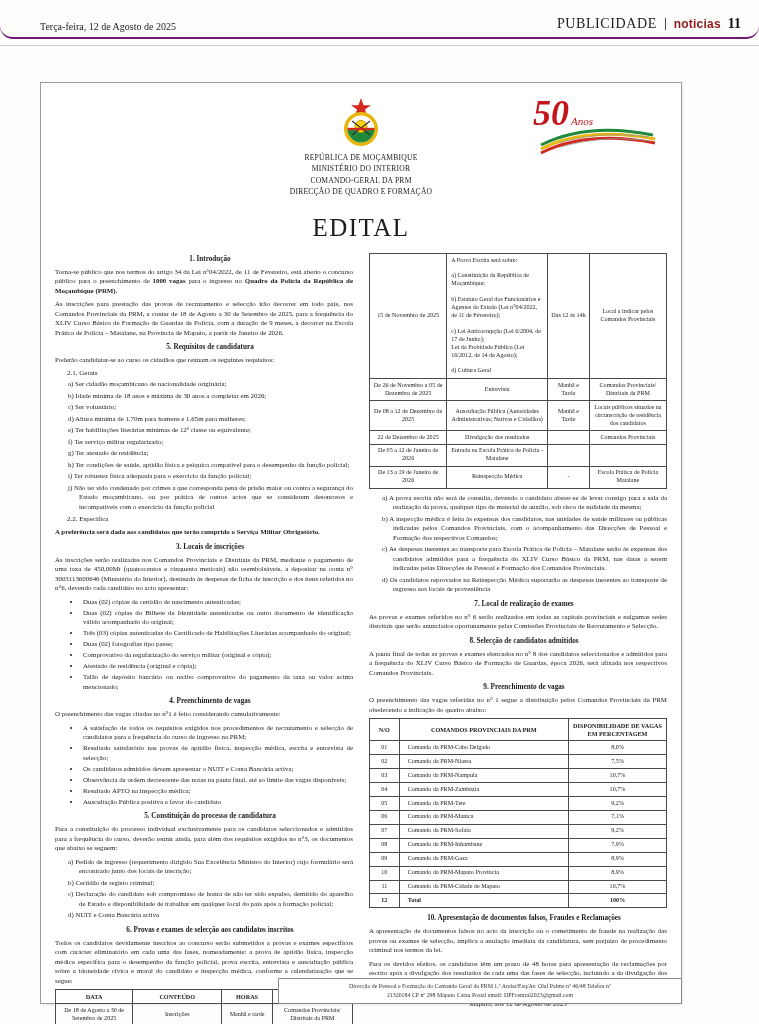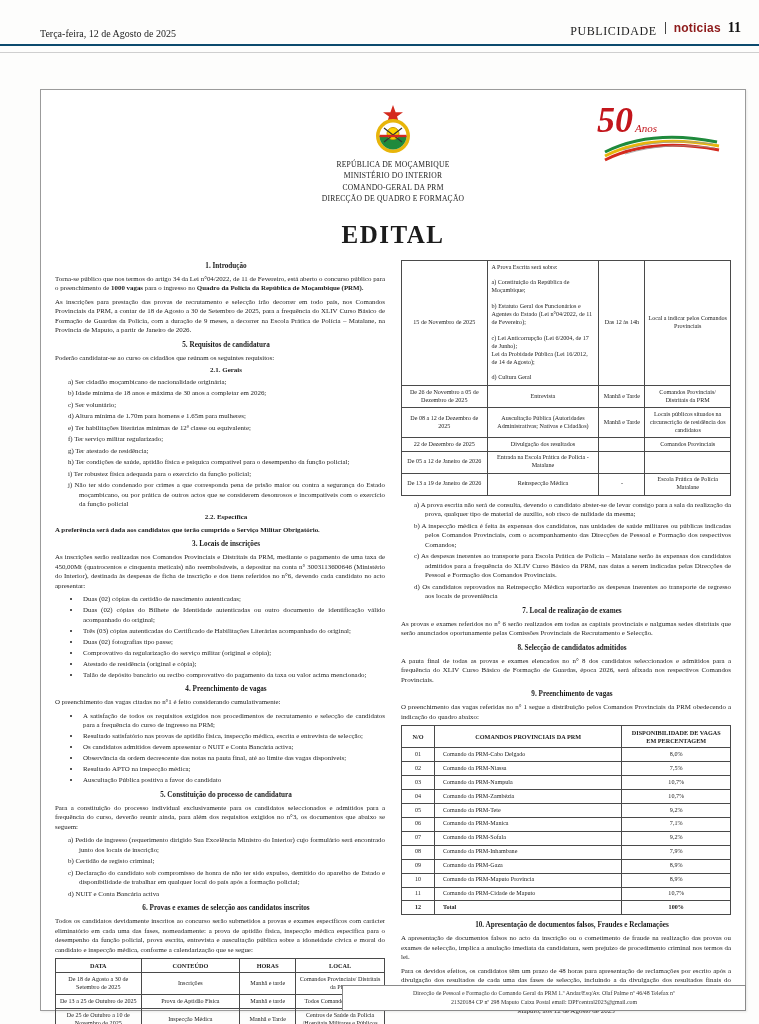--- a/index.html
+++ b/index.html
@@ -1,44 +1,44 @@
 <!DOCTYPE html>
 <html><head>
 <meta charset="utf-8">
 <style>
   html,body{margin:0;padding:0;background:#efefed;}
   body{width:759px;height:1024px;overflow:hidden;font-family:"Liberation Serif",serif;color:#1c1c1c;background:#fdfdfc;}
-  .pg-header{display:flex;justify-content:space-between;align-items:flex-end;padding:16px 18px 5px 40px;border-bottom:2px solid #0c4a6e;}
+  .pg-header{display:flex;justify-content:space-between;align-items:flex-end;padding:16px 18px 5px 40px;border-bottom:2px solid #701a75;border-radius:13px;}
   .pg-date{font-size:10px;color:#222;}
   .pg-right{display:flex;align-items:center;}
-  .pg-section{font-size:12px;letter-spacing:.6px;color:#222;margin-top:8px;}
+  .pg-section{font-size:14px;letter-spacing:.6px;color:#222;}
   .pg-sep{display:inline-block;width:1px;height:12px;background:#444;margin:0 8px;}
   .pg-brand{font-family:"Liberation Sans",sans-serif;font-weight:bold;font-size:12px;color:#8e1b1b;letter-spacing:.2px;}
   .pg-num{font-weight:bold;font-size:14px;margin-left:7px;color:#111;}
   .rule-light{height:1px;background:#cfcfcf;margin-top:6px;}
 
-  .notice{position:relative;margin:36px 0 0 40px;width:706px;height:922px;border:1px solid #9b9b9b;background:#fff;box-sizing:border-box;padding:10px 14px;box-shadow:1px 1px 2px rgba(0,0,0,.08);}
+  .notice{position:relative;margin:36px 0 0 40px;width:642px;height:922px;border:1px solid #9b9b9b;background:#fff;box-sizing:border-box;padding:10px 14px;box-shadow:1px 1px 2px rgba(0,0,0,.08);}
 
   .masthead{text-align:center;margin-top:4px;}
   .emblem{display:block;margin:0 auto 3px;}
   .org{font-weight:normal;font-size:7.6px;line-height:1.5;letter-spacing:.2px;}
 
   .anniv{position:absolute;top:12px;right:26px;width:122px;}
   .anniv-top{line-height:1;}
   .fifty{font-size:36px;font-weight:bold;font-style:italic;color:#c3161c;}
   .anos{font-size:11px;font-style:italic;color:#c3161c;margin-left:2px;}
   .ribbon{display:block;margin-top:-8px;margin-left:6px;}
 
-  .title{text-align:center;font-size:25px;font-weight:bold;letter-spacing:1.5px;margin:16px 0 7px;}
+  .title{text-align:center;font-size:25px;font-weight:normal;letter-spacing:1.5px;margin:16px 0 7px;}
   .subtitle{text-align:center;font-weight:bold;font-size:9.1px;white-space:nowrap;margin-bottom:9px;}
 
   .cols{display:flex;gap:16px;text-align:justify;}
   .col{width:330px;font-size:6.9px;line-height:1.38;}
   .sec-h{font-weight:bold;font-size:7.2px;margin:6px 0 2px 12px;text-align:center;}
-  .sub-h{font-weight:bold;font-size:7px;margin:4px 0 1px 12px;text-align:center;}
+  .sub-h{font-weight:normal;font-size:7px;margin:4px 0 1px 12px;text-align:left;}
   .para{margin:2px 0 4px;}
   .bold-line{font-weight:bold;margin:2px 0 5px;}
   .bullets{margin:2px 0 5px 26px;padding:0;}
   .bullets li{margin:0 0 1.5px;padding-left:2px;}
   .lett{margin:0 0 2px 24px;text-indent:-11px;}
 
   table{width:100%;border-collapse:collapse;margin:4px 0;font-size:6.1px;line-height:1.3;}
   th,td{border:1px solid #4a4a4a;padding:2.5px 3px;text-align:center;vertical-align:middle;}
   th{font-weight:bold;font-size:6.2px;white-space:pre-line;}
   td.multi{text-align:left;white-space:pre-line;padding:3px 4px;}

